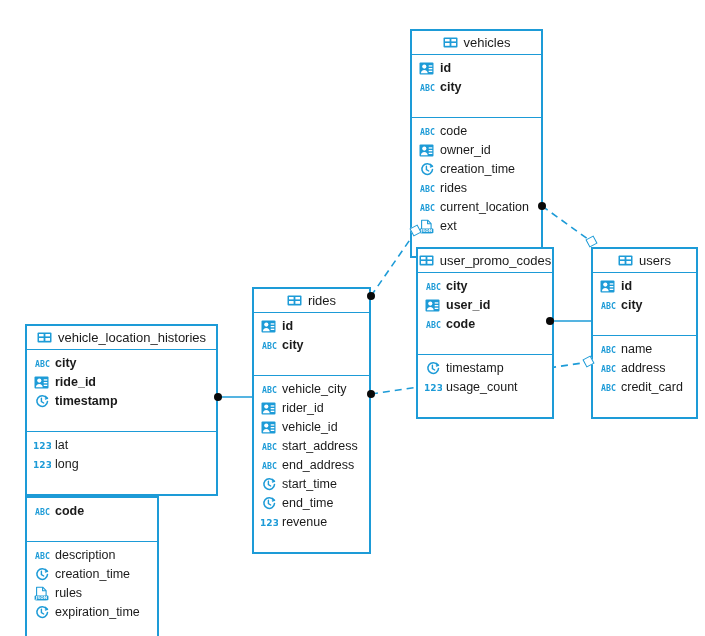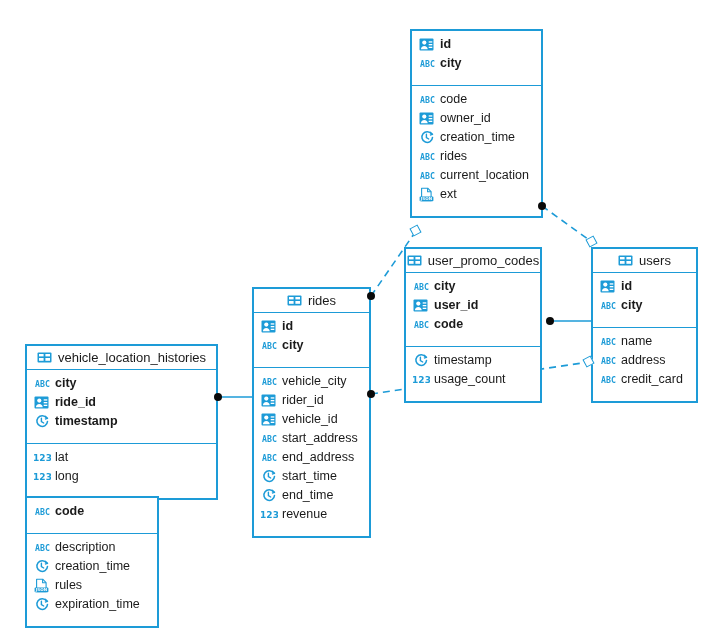--- a/index.html
+++ b/index.html
@@ -46,21 +46,21 @@
     background: #ffffff;
     padding: 0 8px;
   }
   .entity-title .title-text {
     font-size: 13px;
     color: #1a1a1a;
     line-height: 1;
     white-space: nowrap;
   }
   .section {
-    padding: 4px 0 12px 0;
+    padding: 4px 0 20px 0;
   }
   .section.keys {
     border-bottom: 1px solid #1d9bd7;
   }
   .col {
     display: flex;
     align-items: center;
     gap: 6px;
     height: 19px;
     padding: 0 6px 0 7px;
@@ -108,20 +108,32 @@
 <div id="canvas">
   <svg class="links" id="links-svg">
       <line x1="252" y1="397" x2="218" y2="397" stroke="#1d9bd7" stroke-width="1.6"></line>
       <line x1="371" y1="296" x2="416" y2="231" stroke="#1d9bd7" stroke-width="1.6" stroke-dasharray="7 5"></line>
       <line x1="542" y1="206" x2="592" y2="242" stroke="#1d9bd7" stroke-width="1.6" stroke-dasharray="7 5"></line>
       <line x1="550" y1="321" x2="591" y2="321" stroke="#1d9bd7" stroke-width="1.6"></line>
       <line x1="371" y1="394" x2="589" y2="362" stroke="#1d9bd7" stroke-width="1.6" stroke-dasharray="7 5"></line>
     </svg>
   <div id="entities-layer">
       <div class="entity" style="left: 410px; top: 29px; width: 133px;">
+        <div class="entity-title">
+          <span class="ico">
+            <svg width="15" height="15" viewBox="0 0 15 15">
+              <rect x="0.5" y="2.5" width="14" height="10" rx="1" fill="#1d9bd7"></rect>
+              <rect x="2" y="4" width="4.6" height="2.4" fill="#ffffff"></rect>
+              <rect x="8.4" y="4" width="4.6" height="2.4" fill="#ffffff"></rect>
+              <rect x="2" y="8" width="4.6" height="2.8" fill="#ffffff"></rect>
+              <rect x="8.4" y="8" width="4.6" height="2.8" fill="#ffffff"></rect>
+            </svg>
+          </span>
+          <span class="title-text">vehicles</span>
+        </div>
         <div class="section keys">
           <div class="col key">
             <span class="ico">
               <svg width="15" height="15" viewBox="0 0 15 15">
                 <rect x="0.5" y="1.5" width="14" height="12" rx="1" fill="#1d9bd7"></rect>
                 <circle cx="5.3" cy="5.6" r="2.1" fill="#ffffff"></circle>
                 <path d="M1.9 12.2c0-2.0 1.5-3.3 3.4-3.3s3.4 1.3 3.4 3.3z" fill="#ffffff"></path>
                 <rect x="9.7" y="4.3" width="3.6" height="1.3" fill="#ffffff"></rect>
                 <rect x="9.7" y="7.0" width="3.6" height="1.3" fill="#ffffff"></rect>
                 <rect x="9.7" y="9.7" width="3.6" height="1.3" fill="#ffffff"></rect>
@@ -192,21 +204,21 @@
                 <path d="M2.6 1.2h6.1l3.4 3.4v9.2H2.6z" fill="#ffffff" stroke="#1d9bd7" stroke-width="1.1" stroke-linejoin="round"></path>
                 <path d="M8.6 1.3v3.4h3.4" fill="none" stroke="#1d9bd7" stroke-width="1.1" stroke-linejoin="round"></path>
                 <rect x="0.6" y="9.6" width="13.8" height="4.6" rx="0.8" fill="#1d9bd7"></rect>
                 <text x="7.5" y="13.3" text-anchor="middle" font-family="DejaVu Sans, sans-serif" font-size="4.1" font-weight="bold" fill="#ffffff">JSON</text>
               </svg>
             </span>
             <span class="name">ext</span>
           </div>
         </div>
       </div>
-      <div class="entity" style="left: 404px; top: 247px; width: 138px;">
+      <div class="entity" style="left: 416px; top: 247px; width: 138px;">
         <div class="entity-title">
           <span class="ico">
             <svg width="15" height="15" viewBox="0 0 15 15">
               <rect x="0.5" y="2.5" width="14" height="10" rx="1" fill="#1d9bd7"></rect>
               <rect x="2" y="4" width="4.6" height="2.4" fill="#ffffff"></rect>
               <rect x="8.4" y="4" width="4.6" height="2.4" fill="#ffffff"></rect>
               <rect x="2" y="8" width="4.6" height="2.8" fill="#ffffff"></rect>
               <rect x="8.4" y="8" width="4.6" height="2.8" fill="#ffffff"></rect>
             </svg>
           </span>
@@ -437,21 +449,21 @@
           <div class="col">
             <span class="ico">
               <svg width="17" height="15" viewBox="0 0 17 15">
                 <text x="8.5" y="11.2" text-anchor="middle" font-family="DejaVu Sans, sans-serif" font-size="9" font-weight="bold" fill="#1d9bd7">123</text>
               </svg>
             </span>
             <span class="name">revenue</span>
           </div>
         </div>
       </div>
-      <div class="entity" style="left: 25px; top: 344px; width: 193px;">
+      <div class="entity" style="left: 25px; top: 324px; width: 193px;">
         <div class="entity-title">
           <span class="ico">
             <svg width="15" height="15" viewBox="0 0 15 15">
               <rect x="0.5" y="2.5" width="14" height="10" rx="1" fill="#1d9bd7"></rect>
               <rect x="2" y="4" width="4.6" height="2.4" fill="#ffffff"></rect>
               <rect x="8.4" y="4" width="4.6" height="2.4" fill="#ffffff"></rect>
               <rect x="2" y="8" width="4.6" height="2.8" fill="#ffffff"></rect>
               <rect x="8.4" y="8" width="4.6" height="2.8" fill="#ffffff"></rect>
             </svg>
           </span>

